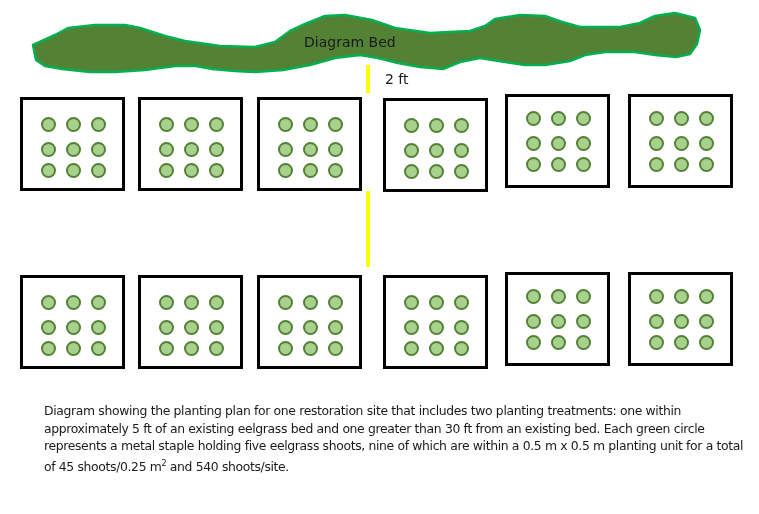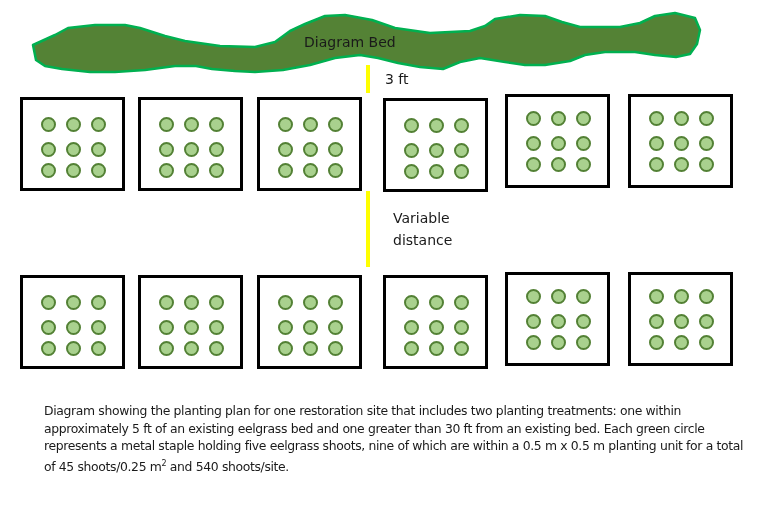--- a/index.html
+++ b/index.html
@@ -18,27 +18,23 @@
 <body>
 
 <div id="stage">
   <svg width="759" height="80" style="position:absolute;left:0;top:0;">
     <path id="bed-path" d="M33,45 L55,35 L68,28 L95,25 L125,25 L140,28 L165,36 L185,41 L220,46 L255,47 L275,42 L290,31 L305,24 L325,16 L345,15 L372,20 L395,28 L430,33 L470,31 L485,26 L495,19 L520,15 L545,16 L562,22 L580,27 L620,27 L640,23 L655,16 L675,13 L695,18 L700,30 L697,44 L690,54 L676,57 L655,55 L635,52 L605,52 L585,55 L570,61 L545,65 L525,65 L505,62 L480,58 L460,62 L443,69 L420,67 L398,63 L378,58 L360,55 L335,58 L310,65 L283,70 L255,72 L235,71 L212,69 L196,66 L175,66 L145,70 L115,72 L90,72 L62,69 L45,66 L36,60 Z" fill="#548235" stroke="#00b050" stroke-width="2.5" stroke-linejoin="round"></path>
   </svg>
 
   <div class="bed-label">Diagram Bed</div>
 
   <div class="vbar" style="left: 366px; top: 65px; height: 28px; background: rgb(255, 255, 0);"></div>
-  <div class="ft-label">3 ft</div>
+  <div class="ft-label">2 ft</div>
 
   <div class="vbar" style="left: 366px; top: 191px; height: 76px; background: rgb(255, 255, 0);"></div>
-  <div class="var-label">
-    <div>Variable</div>
-    <div>distance</div>
-  </div>
 
   <div id="units">
       <div class="unit" style="left: 20px; top: 97px; border-color: rgb(0, 0, 0);">
         <div class="staple" style="left: 18px; top: 17px; background: rgb(169, 209, 142); border-color: rgb(83, 129, 53);"></div>
         <div class="staple" style="left: 43px; top: 17px; background: rgb(169, 209, 142); border-color: rgb(83, 129, 53);"></div>
         <div class="staple" style="left: 68px; top: 17px; background: rgb(169, 209, 142); border-color: rgb(83, 129, 53);"></div>
         <div class="staple" style="left: 18px; top: 42px; background: rgb(169, 209, 142); border-color: rgb(83, 129, 53);"></div>
         <div class="staple" style="left: 43px; top: 42px; background: rgb(169, 209, 142); border-color: rgb(83, 129, 53);"></div>
         <div class="staple" style="left: 68px; top: 42px; background: rgb(169, 209, 142); border-color: rgb(83, 129, 53);"></div>
         <div class="staple" style="left: 18px; top: 63px; background: rgb(169, 209, 142); border-color: rgb(83, 129, 53);"></div>

